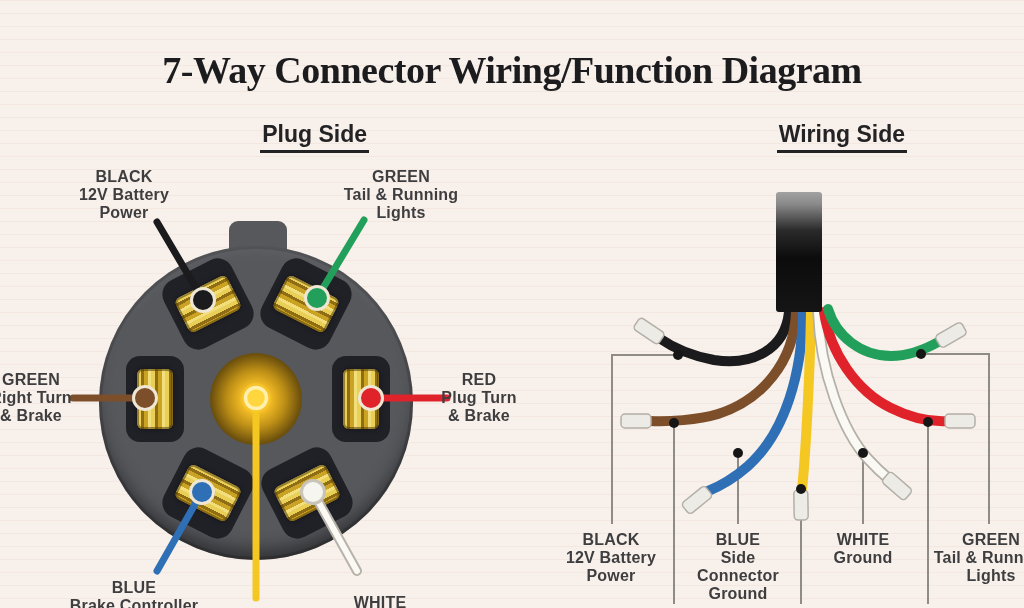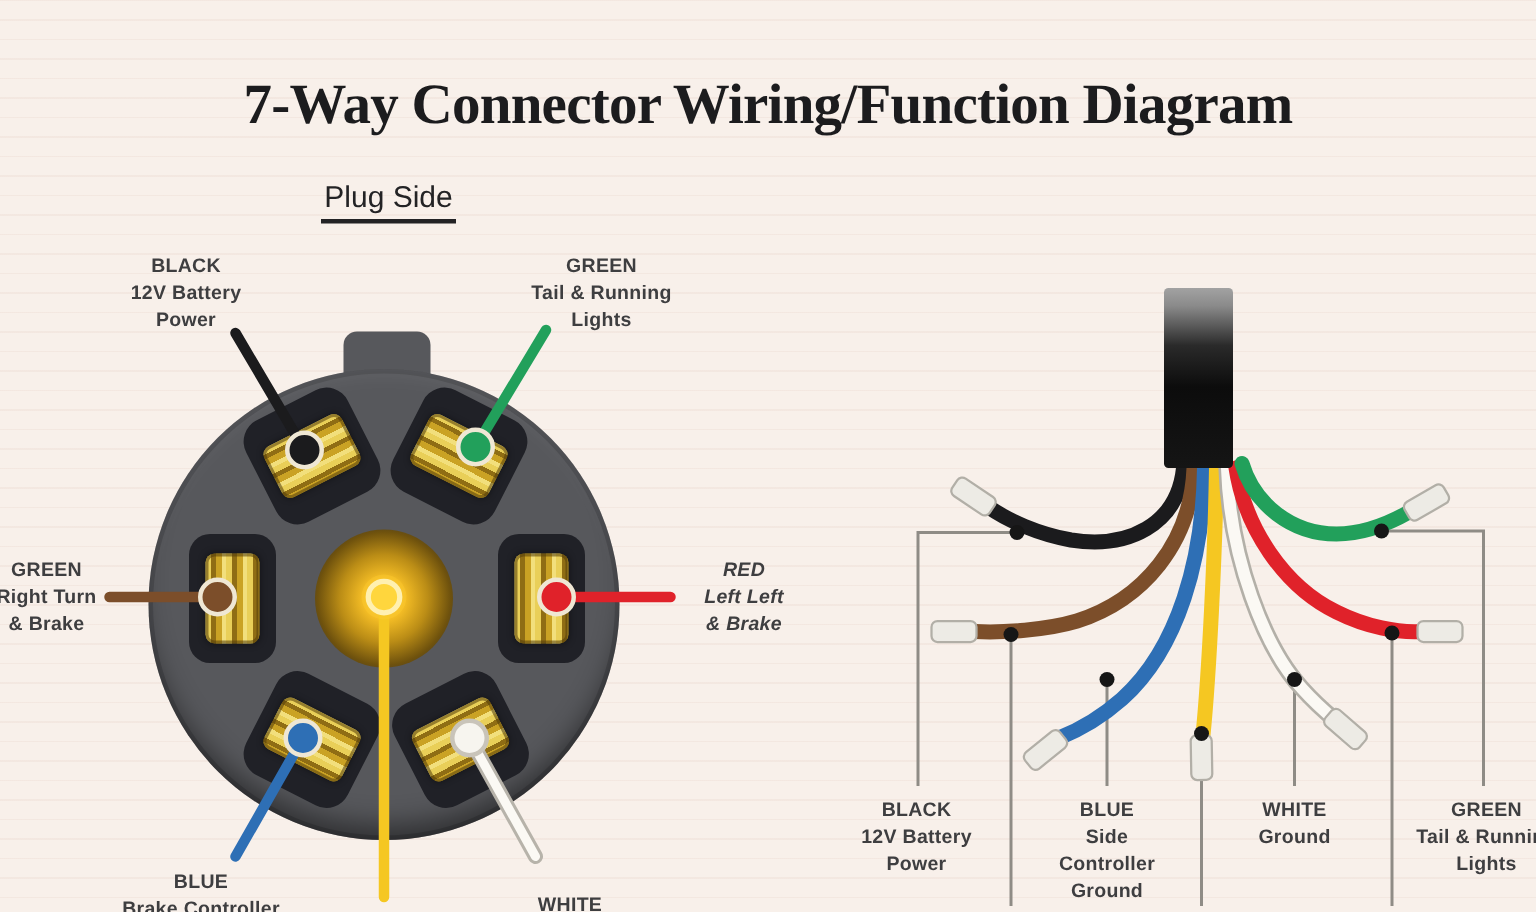--- a/index.html
+++ b/index.html
@@ -8,22 +8,22 @@
     background:#f8f0ea;
     background-image:repeating-linear-gradient(180deg, rgba(231,210,200,.28) 0 1px, rgba(231,210,200,0) 1px 13px);
     font-family:"Liberation Sans", sans-serif;
   }
   .page-title{
     position:absolute;left:0;top:48px;width:1024px;margin:0;
     text-align:center;font-family:"Liberation Serif", serif;
     font-size:38px;font-weight:bold;color:#1c1c1e;letter-spacing:-.5px;
   }
   .section-heading{
-    position:absolute;top:121px;width:220px;text-align:center;
-    font-size:20px;font-weight:normal;color:#232325;
+    position:absolute;top:121px;width:220px;text-align:right;
+    font-size:23px;font-weight:bold;color:#232325;
   }
   .section-heading span{display:inline-block;border-bottom:3px solid #232325;padding:0 2px 2px 2px;}
   .heading-plug{left:149px;}
   .heading-wiring{left:687px;}
 
   
   .plug-tab{
     position:absolute;left:229px;top:221px;width:58px;height:34px;
     background:#57585c;border-radius:9px 9px 0 0;
   }
@@ -51,33 +51,36 @@
     background:repeating-linear-gradient(90deg,#e9cf58 0 4px,#8f6d14 4px 7px,#caa224 7px 11px,#f2df7c 11px 14px);}
   .center-hole{
     position:absolute;left:210px;top:353px;width:92px;height:92px;border-radius:50%;
     background:radial-gradient(circle at 50% 50%, #ffdc55 0%, #f3bc25 22%, #bb8d16 45%, #6f520d 68%, #383430 86%, #26262a 100%);
   }
 
   .lines-layer{position:absolute;left:0;top:0;}
 
   .wire-label{
     position:absolute;transform:translateX(-50%);text-align:center;
-    font-size:13px;font-weight:bold;line-height:18px;color:#3e3e40;white-space:nowrap;
+    font-size:16px;font-weight:bold;line-height:18px;color:#3e3e40;white-space:nowrap;
     letter-spacing:.2px;
   }
 </style>
 </head>
 <body>
 
 <div class="stage">
 
   <h1 class="page-title">7-Way Connector Wiring/Function Diagram</h1>
 
   <div class="section-heading heading-plug">
     <span>Plug Side</span>
+  </div>
+  <div class="section-heading heading-wiring">
+    <span>Wiring Side</span>
   </div>
 
   <div class="plug-tab"></div>
   <div class="plug-body"></div>
 
   <div class="slot slot-corner slot-tl">
     <div class="contact"></div>
   </div>
   <div class="slot slot-corner slot-tr">
     <div class="contact"></div>
@@ -181,42 +184,42 @@
   <div class="wire-label" style="left:401px;top:168px;">
     <span>GREEN</span><br>
     <span>Tail &amp; Running</span><br>
     <span>Lights</span>
   </div>
   <div class="wire-label" style="left:31px;top:371px;">
     <span>GREEN</span><br>
     <span>Right Turn</span><br>
     <span>&amp; Brake</span>
   </div>
-  <div class="wire-label" style="left:496px;top:371px;font-style:italic;">
+  <div class="wire-label" style="left:479px;top:371px;">
     <span>RED</span><br>
-    <span>Left Left</span><br>
+    <span>Plug Turn</span><br>
     <span>&amp; Brake</span>
   </div>
   <div class="wire-label" style="left:134px;top:579px;">
     <span>BLUE</span><br>
     <span>Brake Controller</span>
   </div>
   <div class="wire-label" style="left:380px;top:594px;">
     <span>WHITE</span>
   </div>
 
   <div class="wire-label" style="left:611px;top:531px;">
     <span>BLACK</span><br>
     <span>12V Battery</span><br>
     <span>Power</span>
   </div>
   <div class="wire-label" style="left:738px;top:531px;">
     <span>BLUE</span><br>
     <span>Side</span><br>
-    <span>Controller</span><br>
+    <span>Connector</span><br>
     <span>Ground</span>
   </div>
   <div class="wire-label" style="left:863px;top:531px;">
     <span>WHITE</span><br>
     <span>Ground</span>
   </div>
   <div class="wire-label" style="left:991px;top:531px;">
     <span>GREEN</span><br>
     <span>Tail &amp; Running</span><br>
     <span>Lights</span>

